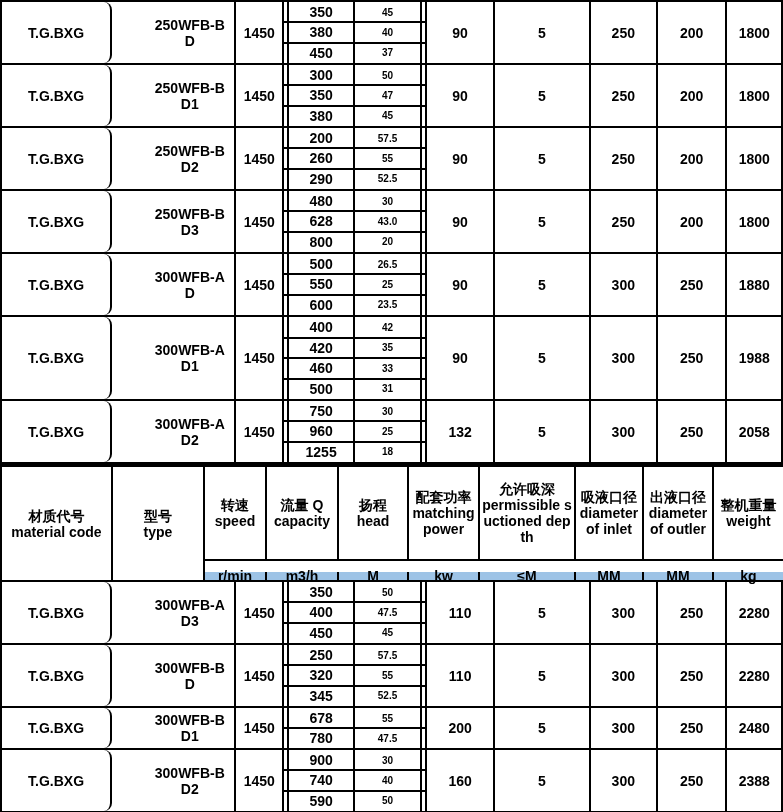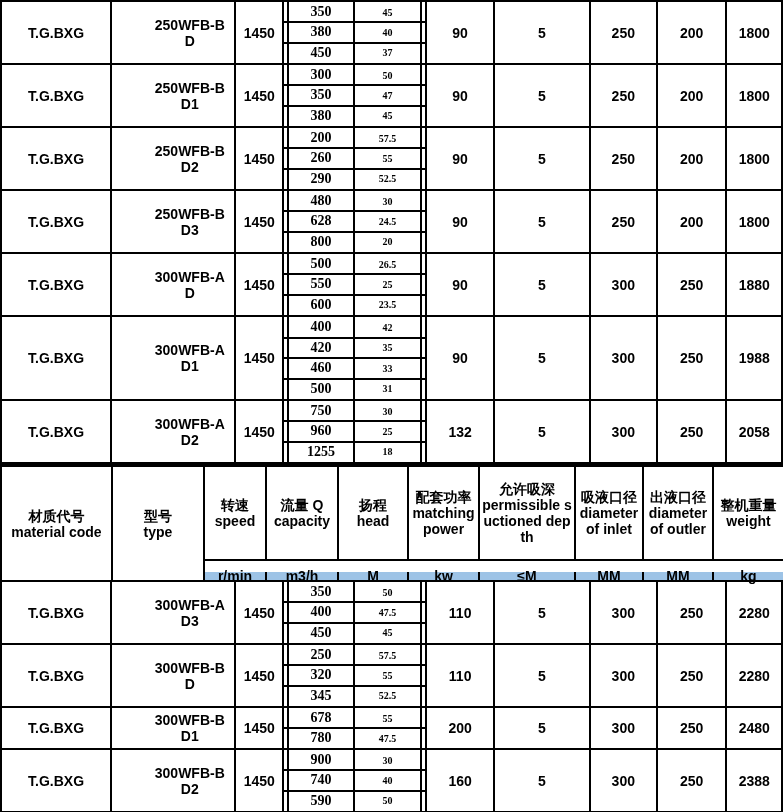--- a/index.html
+++ b/index.html
@@ -16,24 +16,24 @@
     border-top: 2px solid #000;
     overflow: hidden;
     background: #fff;
   }
   .row { display: flex; border-bottom: 2px solid #000; background: #fff; }
   .cell {
     border-right: 2px solid #000;
     display: flex; align-items: center; justify-content: center;
     text-align: center; font-size: 14px; line-height: 16px;
   }
-  .c-material { width: 111px; }
+  .c-material { width: 111px; border-radius: 8px; }
   .c-type { width: 92px; padding: 0 8px; word-break: break-all; margin-left: 33px; }
   .c-speed { width: 48px; }
-  .c-fh { width: 142px; position: relative; font-family: Liberation Serif, serif; }
+  .c-fh { width: 142px; position: relative; }
   .fh-block {
     margin: 0 3px; height: 100%;
     border-left: 2px solid #000; border-right: 2px solid #000;
     display: flex; flex-direction: column;
   }
   .fh-sub { flex: 1; display: flex; position: relative; }
   .fh-sub:not(:last-child)::after {
     content: ""; position: absolute; left: -5px; right: -5px; bottom: -1px;
     height: 2px; background: #000; z-index: 2;
   }
@@ -212,21 +212,21 @@
       <span>1450</span>
     </div>
     <div class="c-fh">
       <div class="fh-block">
             <div class="fh-sub">
               <div class="fh-flow">480</div>
               <div class="fh-head">30</div>
             </div>
             <div class="fh-sub">
               <div class="fh-flow">628</div>
-              <div class="fh-head">24.5</div>
+              <div class="fh-head">43.0</div>
             </div>
             <div class="fh-sub">
               <div class="fh-flow">800</div>
               <div class="fh-head">20</div>
             </div>
           </div>
     </div>
     <div class="cell c-power">
       <span>90</span>
     </div>

